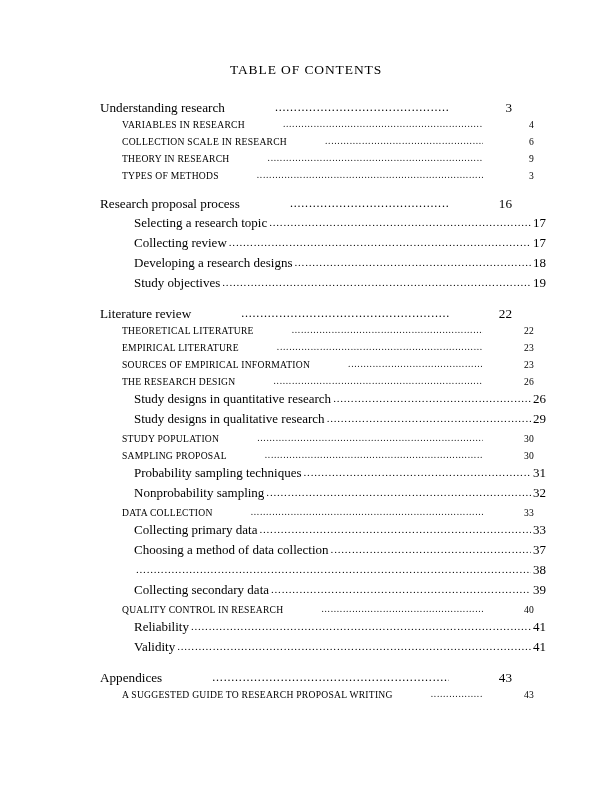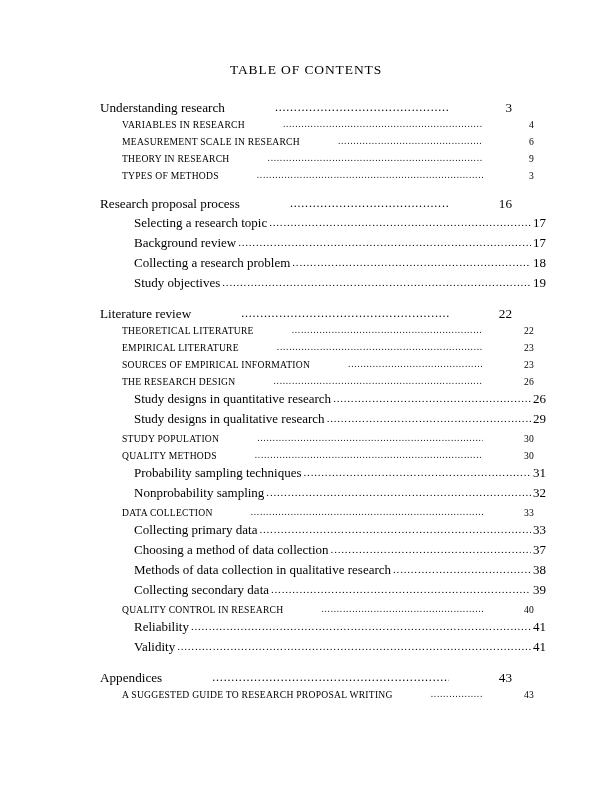--- a/index.html
+++ b/index.html
@@ -107,21 +107,21 @@
         <span class="toc-label">Understanding research</span>
         <span class="toc-leader"></span>
         <span class="toc-page">3</span>
       </li>
       <li class="toc-row lvl2 tight">
         <span class="toc-label">VARIABLES IN RESEARCH</span>
         <span class="toc-leader"></span>
         <span class="toc-page">4</span>
       </li>
       <li class="toc-row lvl2">
-        <span class="toc-label">MEASUREMENT SCALE IN RESEARCH</span>
+        <span class="toc-label">COLLECTION SCALE IN RESEARCH</span>
         <span class="toc-leader"></span>
         <span class="toc-page">6</span>
       </li>
       <li class="toc-row lvl2">
         <span class="toc-label">THEORY IN RESEARCH</span>
         <span class="toc-leader"></span>
         <span class="toc-page">9</span>
       </li>
       <li class="toc-row lvl2">
         <span class="toc-label">TYPES OF METHODS</span>
@@ -132,26 +132,26 @@
         <span class="toc-label">Research proposal process</span>
         <span class="toc-leader"></span>
         <span class="toc-page">16</span>
       </li>
       <li class="toc-row lvl3 tight">
         <span class="toc-label">Selecting a research topic</span>
         <span class="toc-leader"></span>
         <span class="toc-page">17</span>
       </li>
       <li class="toc-row lvl3">
-        <span class="toc-label">Background review</span>
+        <span class="toc-label">Collecting review</span>
         <span class="toc-leader"></span>
         <span class="toc-page">17</span>
       </li>
       <li class="toc-row lvl3">
-        <span class="toc-label">Collecting a research problem</span>
+        <span class="toc-label">Developing a research designs</span>
         <span class="toc-leader"></span>
         <span class="toc-page">18</span>
       </li>
       <li class="toc-row lvl3">
         <span class="toc-label">Study objectives</span>
         <span class="toc-leader"></span>
         <span class="toc-page">19</span>
       </li>
       <li class="toc-row lvl1">
         <span class="toc-label">Literature review</span>
@@ -187,21 +187,21 @@
         <span class="toc-label">Study designs in qualitative research</span>
         <span class="toc-leader"></span>
         <span class="toc-page">29</span>
       </li>
       <li class="toc-row lvl2">
         <span class="toc-label">STUDY POPULATION</span>
         <span class="toc-leader"></span>
         <span class="toc-page">30</span>
       </li>
       <li class="toc-row lvl2">
-        <span class="toc-label">QUALITY METHODS</span>
+        <span class="toc-label">SAMPLING PROPOSAL</span>
         <span class="toc-leader"></span>
         <span class="toc-page">30</span>
       </li>
       <li class="toc-row lvl3">
         <span class="toc-label">Probability sampling techniques</span>
         <span class="toc-leader"></span>
         <span class="toc-page">31</span>
       </li>
       <li class="toc-row lvl3">
         <span class="toc-label">Nonprobability sampling</span>
@@ -217,21 +217,20 @@
         <span class="toc-label">Collecting primary data</span>
         <span class="toc-leader"></span>
         <span class="toc-page">33</span>
       </li>
       <li class="toc-row lvl3">
         <span class="toc-label">Choosing a method of data collection</span>
         <span class="toc-leader"></span>
         <span class="toc-page">37</span>
       </li>
       <li class="toc-row lvl3">
-        <span class="toc-label">Methods of data collection in qualitative research</span>
         <span class="toc-leader"></span>
         <span class="toc-page">38</span>
       </li>
       <li class="toc-row lvl3">
         <span class="toc-label">Collecting secondary data</span>
         <span class="toc-leader"></span>
         <span class="toc-page">39</span>
       </li>
       <li class="toc-row lvl2">
         <span class="toc-label">QUALITY CONTROL IN RESEARCH</span>

